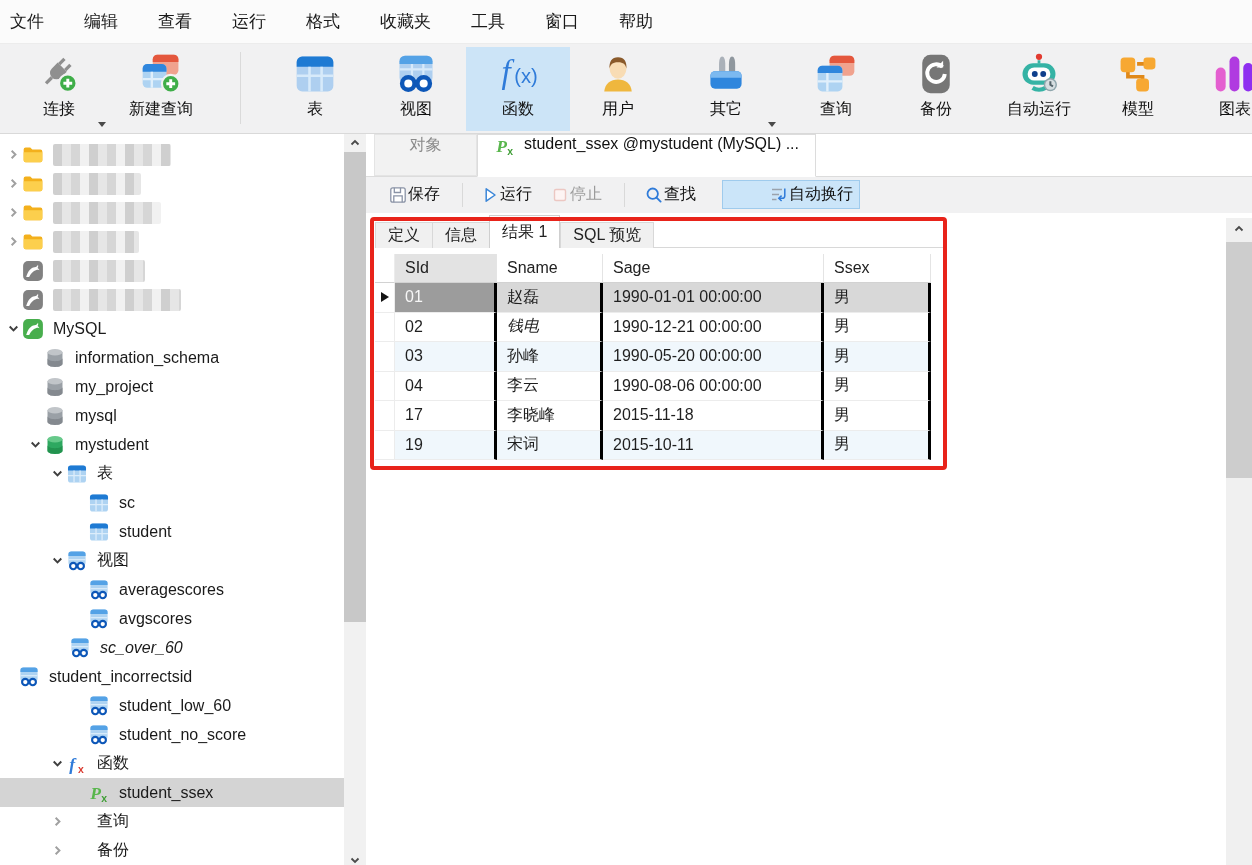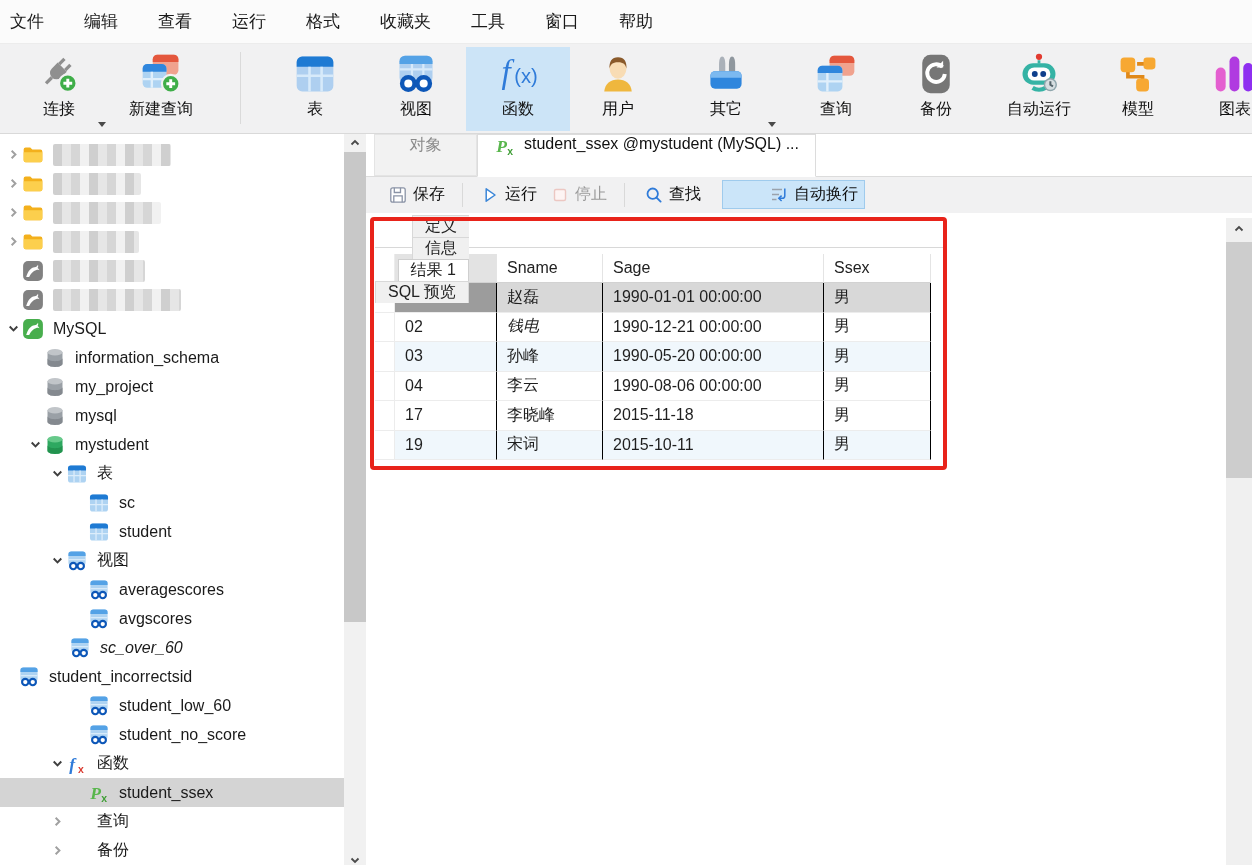--- a/index.html
+++ b/index.html
@@ -49,44 +49,44 @@
   .doctabs{position:absolute;left:366px;top:134px;right:0;height:43px;background:#fff;
            border-bottom:1px solid #dcdcdc;display:flex;align-items:stretch;padding-left:8px;box-sizing:border-box;}
   .doctab{display:flex;justify-content:center;font-size:16px;box-sizing:border-box;cursor:default;}
   .doctab.objects{width:103px;background:#f2f2f2;border:1px solid #e4e4e4;color:#8a8a8a;}
   .doctab.active{background:#fff;border:1px solid #dcdcdc;border-bottom:1px solid #fff;margin-bottom:-1px;
                  gap:8px;padding:0 16px;color:#111;}
   .doctab .icon-slot svg{width:22px;height:22px;display:block;}
 
   
   .edit-toolbar{position:absolute;left:366px;top:177px;right:0;height:36px;background:#f1f1f2;font-size:16px;}
-  .et-btn{position:absolute;top:3px;height:29px;display:flex;align-items:center;gap:5px;padding:0 6px;
+  .et-btn{position:absolute;top:3px;height:29px;display:flex;align-items:center;padding:0 6px;
           color:#111;box-sizing:border-box;}
   .et-btn .icon-slot svg{width:20px;height:20px;display:block;}
   .et-btn.disabled{color:#9a9a9a;}
   .et-btn.active{background:#cbe5f9;border:1px solid #9fcbed;padding-left:46px;}
   .et-sep{position:absolute;top:6px;width:1px;height:24px;background:#d9d9d9;}
 
   
   .result-tabs{position:absolute;left:375px;top:215px;height:33px;display:flex;align-items:flex-end;
-               font-size:16px;z-index:6;flex-direction:column;}
+               font-size:16px;z-index:6;}
   .rtab{height:26px;display:flex;align-items:center;padding:0 12px;background:#f0f0f0;
         border:1px solid #d8d8d8;border-right:none;border-bottom:none;box-sizing:border-box;color:#222;cursor:default;}
   .rtab:last-child{border-right:1px solid #d8d8d8;}
   .rtab.active{height:33px;background:#fff;border:1px solid #cfcfcf;border-bottom:none;z-index:7;}
   .rtab-line{position:absolute;left:375px;top:247px;width:572px;height:1px;background:#d8d8d8;z-index:4;}
 
   
   .grid{position:absolute;left:375px;top:254px;z-index:5;font-size:16px;background:#fff;}
   .grow{display:flex;height:29.5px;box-sizing:border-box;background:#fff;}
   .grow.tint{background:#f0f7fc;}
   .grow.sel{background:#d8d8d8;}
   .gmark{width:20px;flex:none;display:flex;align-items:center;justify-content:center;
          border-right:1px solid #ececec;border-bottom:1px solid #ececec;background:#fff;box-sizing:border-box;}
-  .gcell{display:flex;align-items:center;padding-left:10px;border-right:1px solid #000000;
+  .gcell{display:flex;align-items:center;padding-left:10px;border-right:3px solid #000000;
          border-bottom:1px solid #ececec;white-space:nowrap;overflow:hidden;box-sizing:border-box;color:#1f1f1f;}
   .grow.sel .gcell{background:#d8d8d8;}
   .grow.sel .gcell.selcell{background:#9c9c9c;color:#f7f7f7;}
   .ghead{height:29px;}
   .ghead .gcell{background:#fff;border-right:1px solid #e4e4e4;border-bottom:1px solid #d2d2d2;color:#222;}
   .ghead .gcell.selhead{background:#e3e3e3;}
   .ghead .gmark{border-bottom:1px solid #d2d2d2;}
   .tri{width:0;height:0;border-top:5px solid transparent;border-bottom:5px solid transparent;
        border-left:8px solid #141414;}
 

